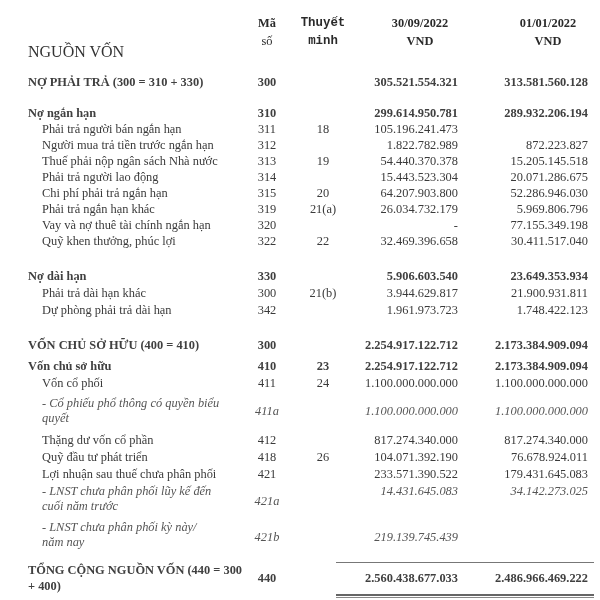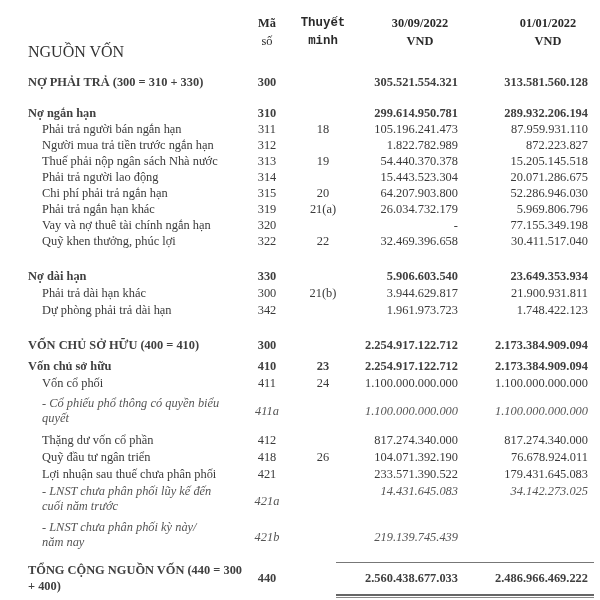--- a/index.html
+++ b/index.html
@@ -100,21 +100,20 @@
     <span class="cell c-note"></span>
     <span class="cell c-v1">299.614.950.781</span>
     <span class="cell c-v2">289.932.206.194</span>
   </div>
 
   <div class="row" style="top:121px;">
     <span class="cell c-label indent">Phải trả người bán ngắn hạn</span>
     <span class="cell c-code">311</span>
     <span class="cell c-note">18</span>
     <span class="cell c-v1">105.196.241.473</span>
-    <span class="cell c-v2">87.959.931.110</span>
   </div>
 
   <div class="row" style="top:137px;">
     <span class="cell c-label indent">Người mua trả tiền trước ngắn hạn</span>
     <span class="cell c-code">312</span>
     <span class="cell c-note"></span>
     <span class="cell c-v1">1.822.782.989</span>
     <span class="cell c-v2">872.223.827</span>
   </div>
 
@@ -224,21 +223,21 @@
 
   <div class="row" style="top:432px;">
     <span class="cell c-label indent">Thặng dư vốn cổ phần</span>
     <span class="cell c-code">412</span>
     <span class="cell c-note"></span>
     <span class="cell c-v1">817.274.340.000</span>
     <span class="cell c-v2">817.274.340.000</span>
   </div>
 
   <div class="row" style="top:449px;">
-    <span class="cell c-label indent">Quỹ đầu tư ngân triển</span>
+    <span class="cell c-label indent">Quỹ đầu tư phát triển</span>
     <span class="cell c-code">418</span>
     <span class="cell c-note">26</span>
     <span class="cell c-v1">104.071.392.190</span>
     <span class="cell c-v2">76.678.924.011</span>
   </div>
 
   <div class="row" style="top:466px;">
     <span class="cell c-label indent">Lợi nhuận sau thuế chưa phân phối</span>
     <span class="cell c-code">421</span>
     <span class="cell c-note"></span>

